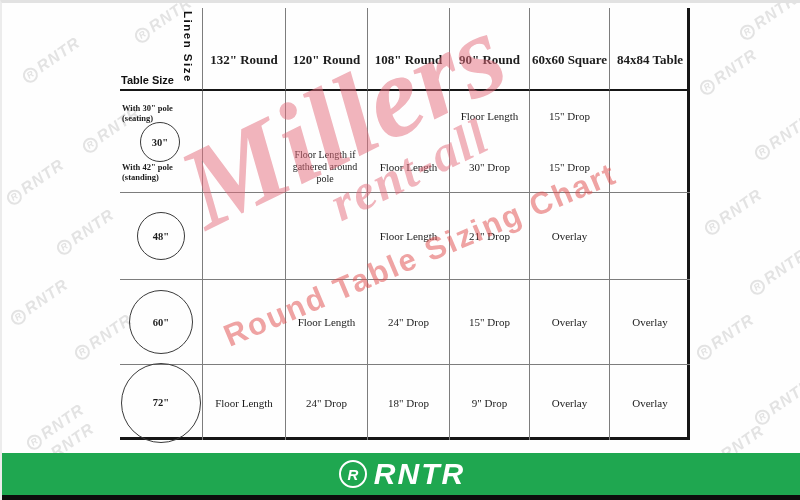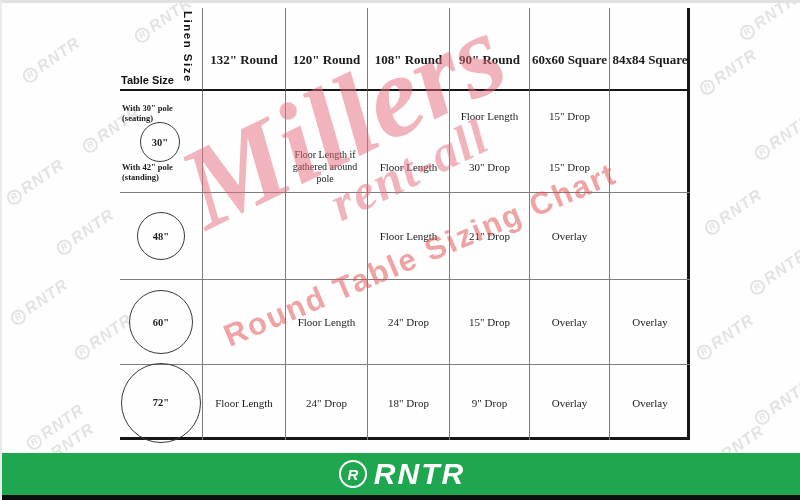--- a/index.html
+++ b/index.html
@@ -198,21 +198,21 @@
 
     <div class="cell hb corner">
       <span class="linen-label">Linen Size</span>
       <span class="tablesize-label">Table Size</span>
     </div>
     <div class="cell bl hb col-head">132" Round</div>
     <div class="cell bl hb col-head">120" Round</div>
     <div class="cell bl hb col-head">108" Round</div>
     <div class="cell bl hb col-head">90" Round</div>
     <div class="cell bl hb col-head">60x60 Square</div>
-    <div class="cell bl hb col-head">84x84 Square</div>
+    <div class="cell bl hb col-head">84x84 Table</div>
 
     <div class="cell rb rowhead-30">
       <span class="note-top">With 30" pole (seating)</span>
       <span class="size-circle d40 circle-30">30"</span>
       <span class="note-bottom">With 42" pole (standing)</span>
     </div>
     <div class="cell bl rb split">
       <span class="slot"></span>
       <span class="slot"></span>
     </div>

